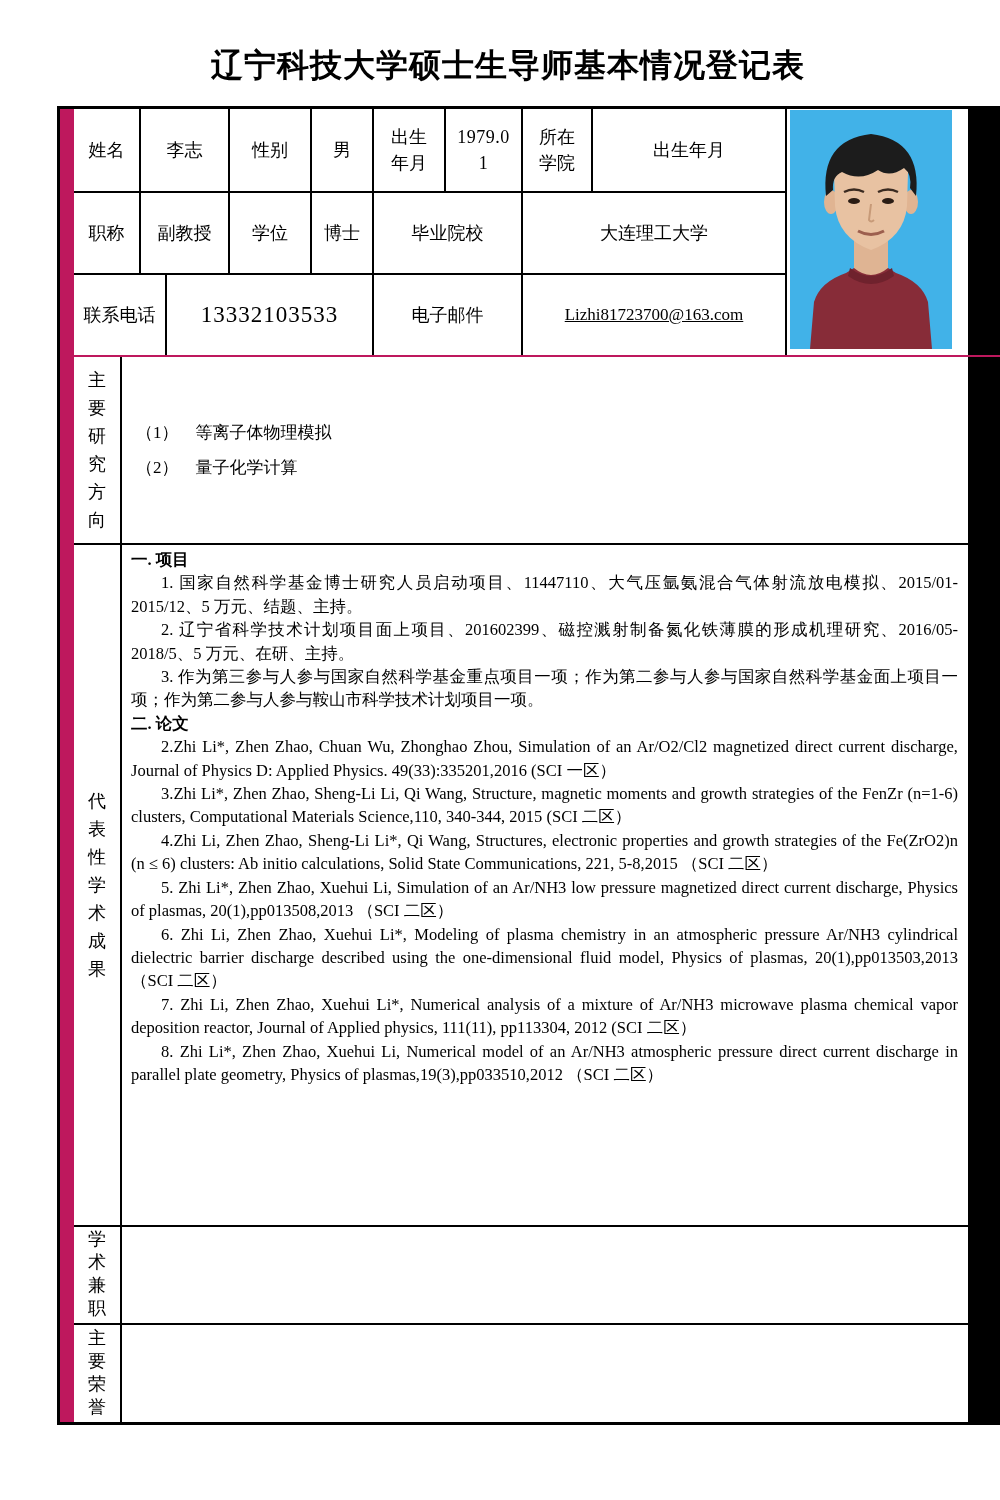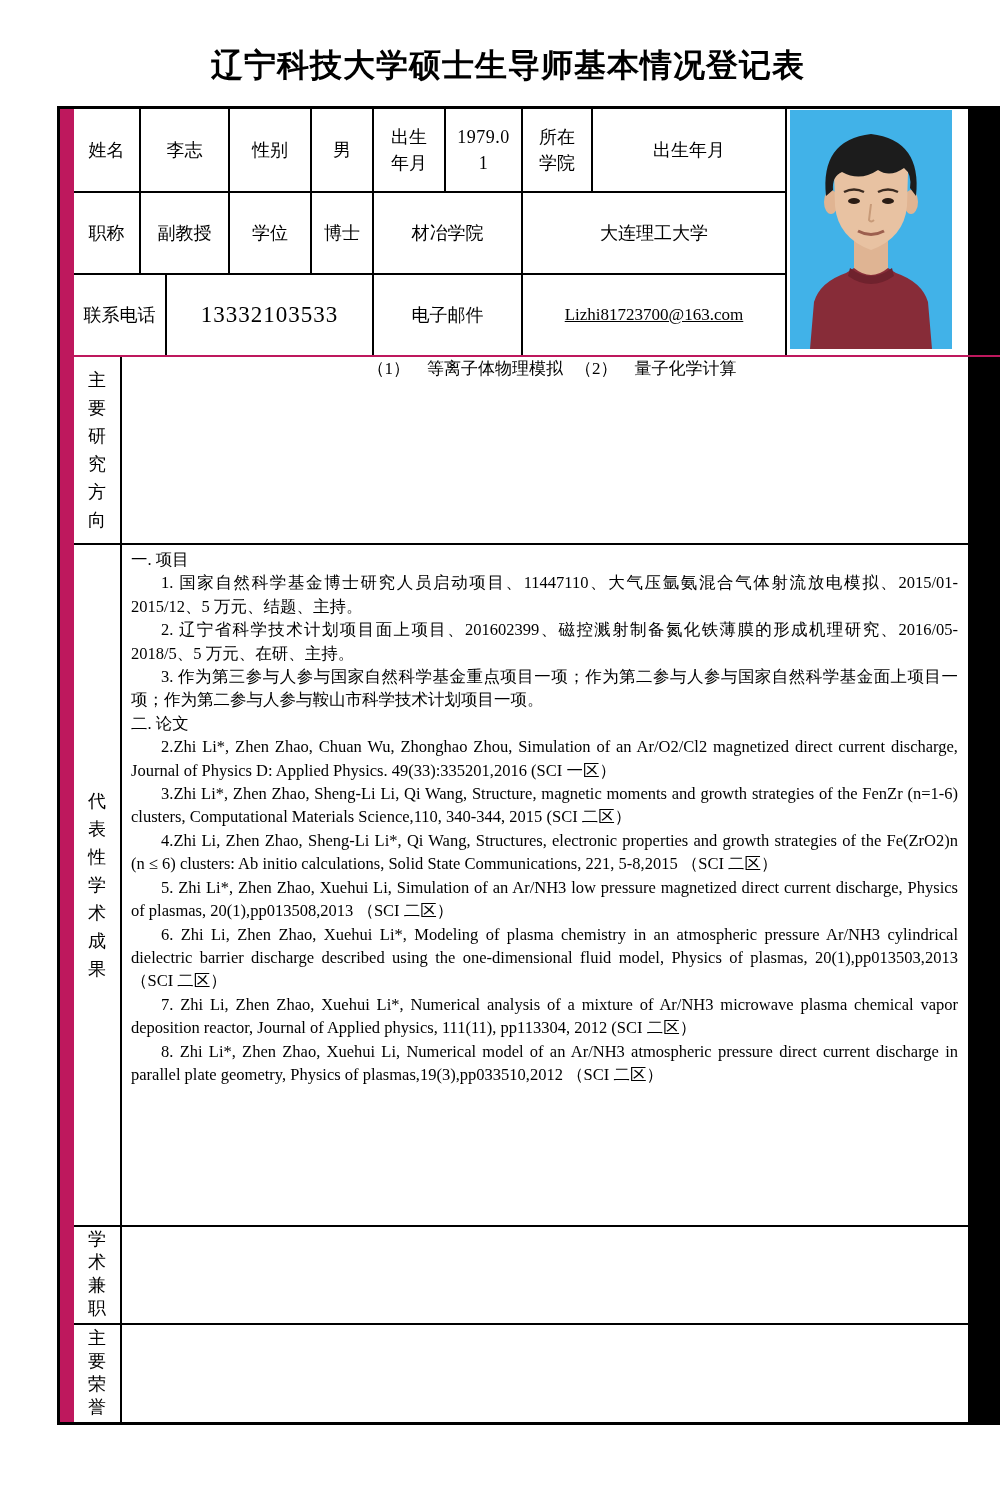--- a/index.html
+++ b/index.html
@@ -43,30 +43,30 @@
   .photo-frame { width: 162px; height: 239px; overflow: hidden; }
   .vlabel { align-items: center; justify-content: center; }
   .vlabel-inner {
     width: 19px; word-break: break-all; text-align: center;
     font-size: 18px;
   }
   .lh-research { line-height: 28px; }
   .lh-achv { line-height: 28px; }
   .lh-small { line-height: 23px; font-family: Liberation Mono, monospace; }
   .research-content {
-    background:#fff; display:flex; flex-direction:row; justify-content:center;
+    background:#fff; display:flex; flex-direction:column; justify-content:center;
     padding-left: 14px; font-size: 17px; gap: 12px; align-items: flex-start;
   }
   .research-content p { text-align: left; }
   .achv-content {
     background:#fff; display:block; padding: 3px 10px 0 9px;
     font-size: 16.5px; line-height: 23.4px; text-align: justify;
   }
   .achv-content p { text-indent: 30px; }
-  .achv-content p.no-indent { text-indent: 0; }
+  .achv-content p.no-indent { text-indent: 0; font-weight: bold; }
   .empty-content { background:#fff; }
 </style>
 </head>
 <body>
 
 <h1 class="page-title">辽宁科技大学硕士生导师基本情况登记表</h1>
 
 <div class="form-table">
 
   <div class="grid-top">
@@ -114,21 +114,21 @@
 
           <path d="M68 121 Q81 128 94 121" stroke="#9c5f4e" stroke-width="3" fill="none"></path>
         </svg>
       </div>
     </div>
 
     <div class="cell" style="grid-column:1">职称</div>
     <div class="cell" style="grid-column:2 / span 2">副教授</div>
     <div class="cell" style="grid-column:4">学位</div>
     <div class="cell" style="grid-column:5">博士</div>
-    <div class="cell" style="grid-column:6 / span 2">材冶学院</div>
+    <div class="cell" style="grid-column:6 / span 2">毕业院校</div>
     <div class="cell" style="grid-column:8 / span 2">大连理工大学</div>
 
     <div class="cell" style="grid-column:1 / span 2">联系电话</div>
     <div class="cell" style="grid-column:3 / span 3">
       <span class="phone-val">13332103533</span>
     </div>
     <div class="cell" style="grid-column:6 / span 2">电子邮件</div>
     <div class="cell" style="grid-column:8 / span 2">
       <span class="email-val">Lizhi81723700@163.com</span>
     </div>

